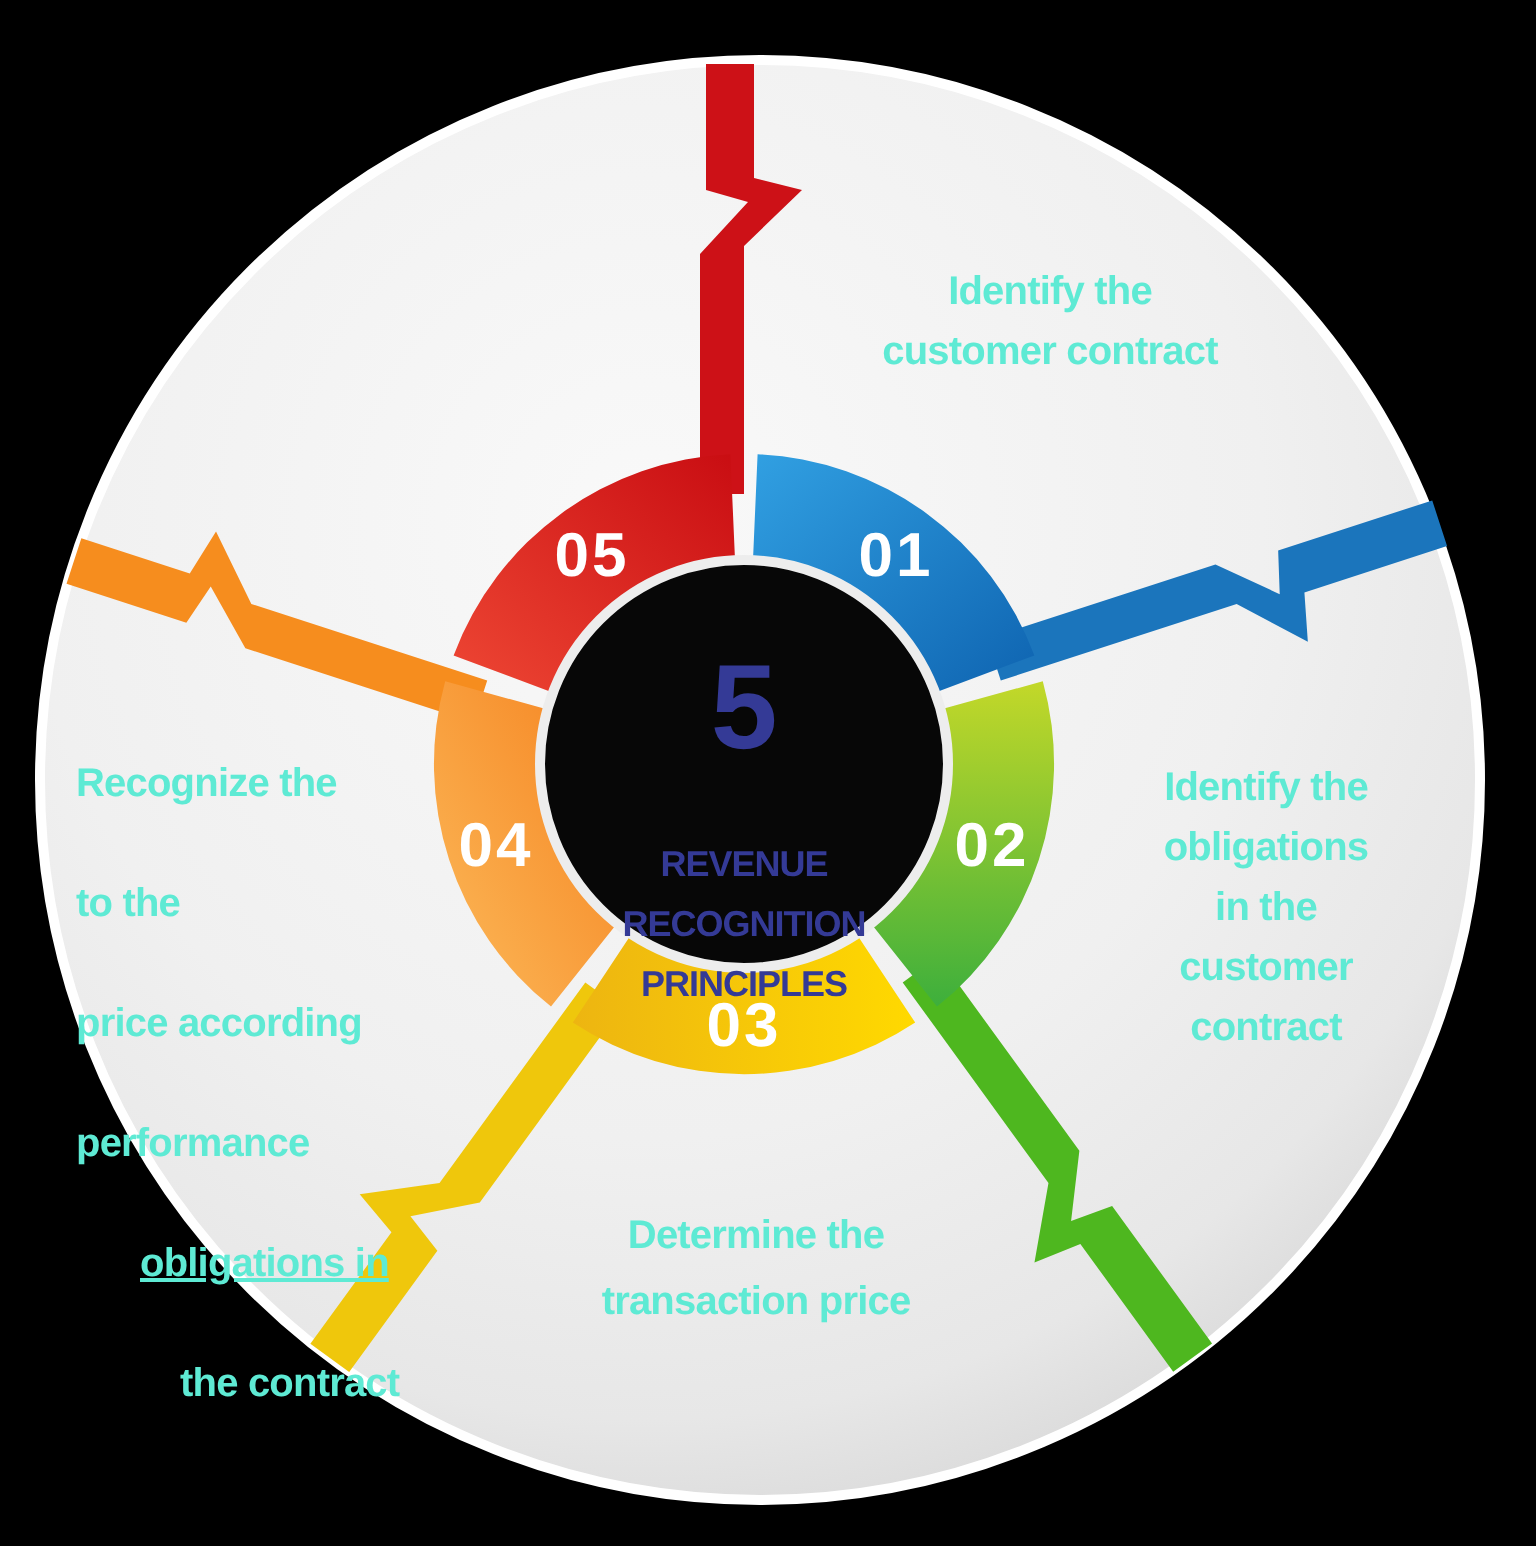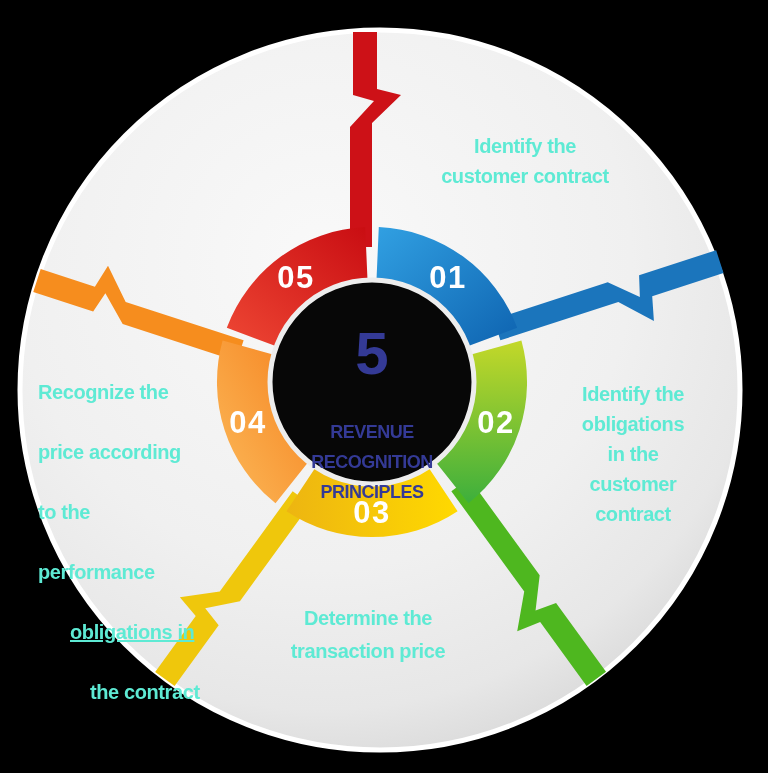--- a/index.html
+++ b/index.html
@@ -5,21 +5,21 @@
   html,body{margin:0;padding:0;background:#000;}
   .stage{position:relative;width:768px;height:773px;background:#000;overflow:hidden;
          font-family:"Liberation Sans",sans-serif;}
   .stage svg{position:absolute;left:0;top:0;}
   .num{font-family:"Liberation Sans",sans-serif;font-weight:bold;font-size:31px;
        fill:#ffffff;letter-spacing:1.5px;text-anchor:middle;}
   .label{position:absolute;color:#5eead4;font-weight:bold;font-size:20px;
          line-height:29px;letter-spacing:-0.4px;white-space:pre-line;}
   .step1{left:395px;top:131px;width:260px;text-align:center;line-height:30px;}
   .step2{left:540px;top:379px;width:186px;text-align:center;line-height:30px;}
-  .step3{left:240px;top:602px;width:256px;text-align:center;line-height:33px;}
+  .step3{left:250px;top:602px;width:256px;text-align:center;line-height:33px;}
   .step4{left:38px;top:347px;line-height:30px;}
   .step4 div:nth-child(5){margin-left:32px;text-decoration:underline;}
   .step4 div:nth-child(6){margin-left:52px;}
   .step4 div:nth-child(7){}
   .step5{left:86px;top:131px;line-height:29px;}
   .step5 div:nth-child(1){margin-left:62px;}
   .step5 div:nth-child(2){margin-left:27px;}
   .step5 div:nth-child(3){margin-left:2px;}
   .center-label{left:272px;top:297px;width:200px;text-align:center;color:#343a96;}
   .big-num{font-size:60px;line-height:56px;letter-spacing:0;}
@@ -104,21 +104,21 @@
 obligations
 in the
 customer
 contract</div>
 
   <div class="label step3">Determine the
 transaction price</div>
 
   <div class="label step4">
     <div>Recognize the</div>
+    <div>to the</div>
     <div>price according</div>
-    <div>to the</div>
     <div>performance</div>
     <div>obligations in</div>
     <div>the contract</div>
   </div>
 
 
 </div>
 
 </body></html>

